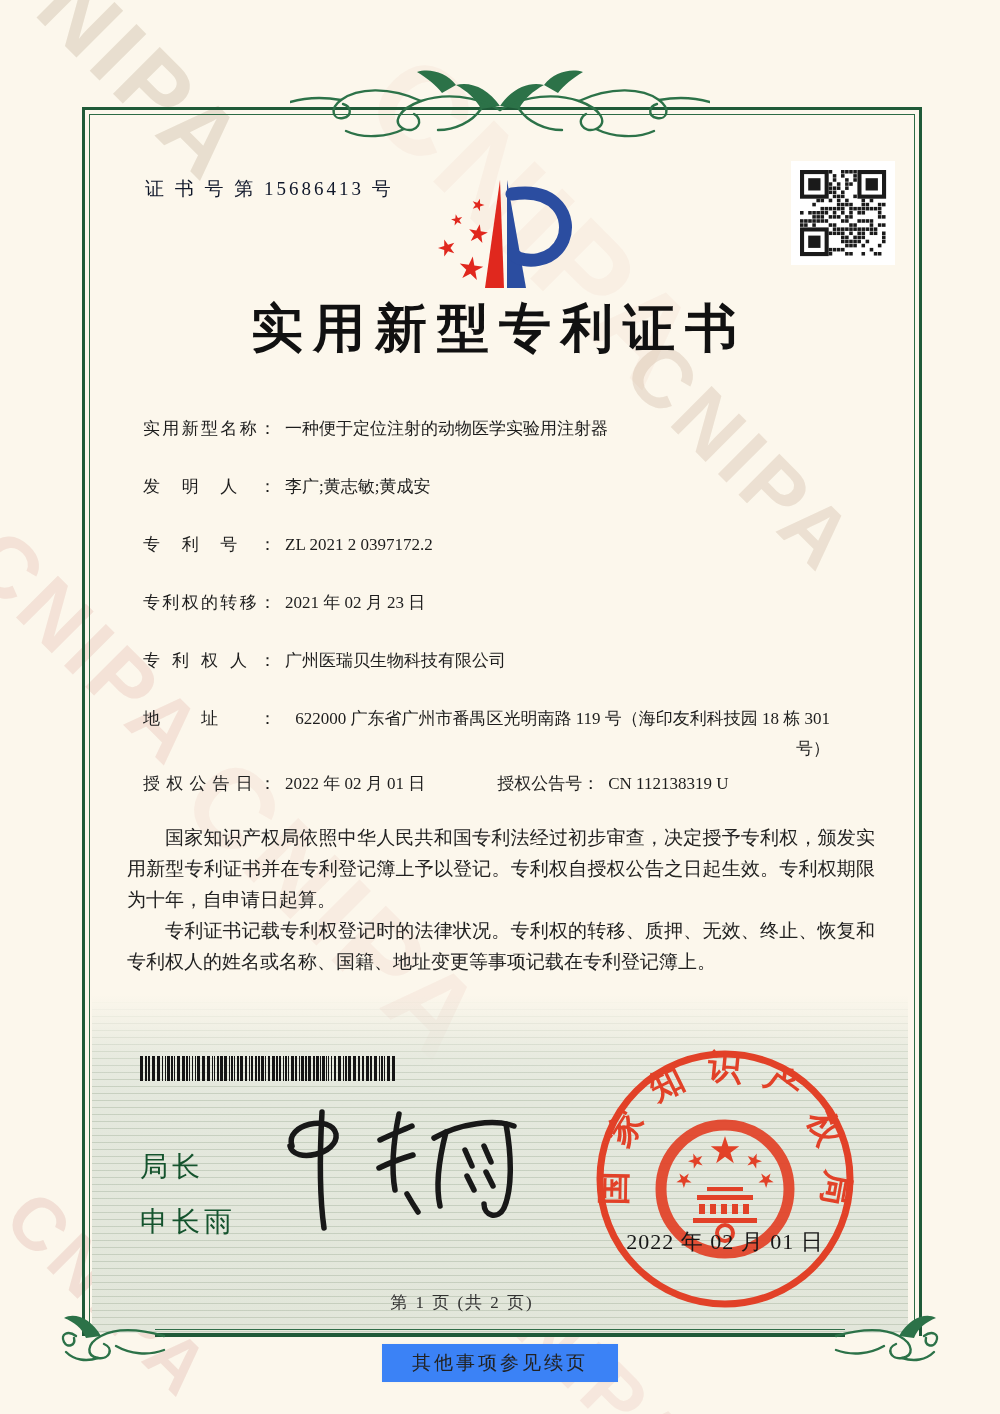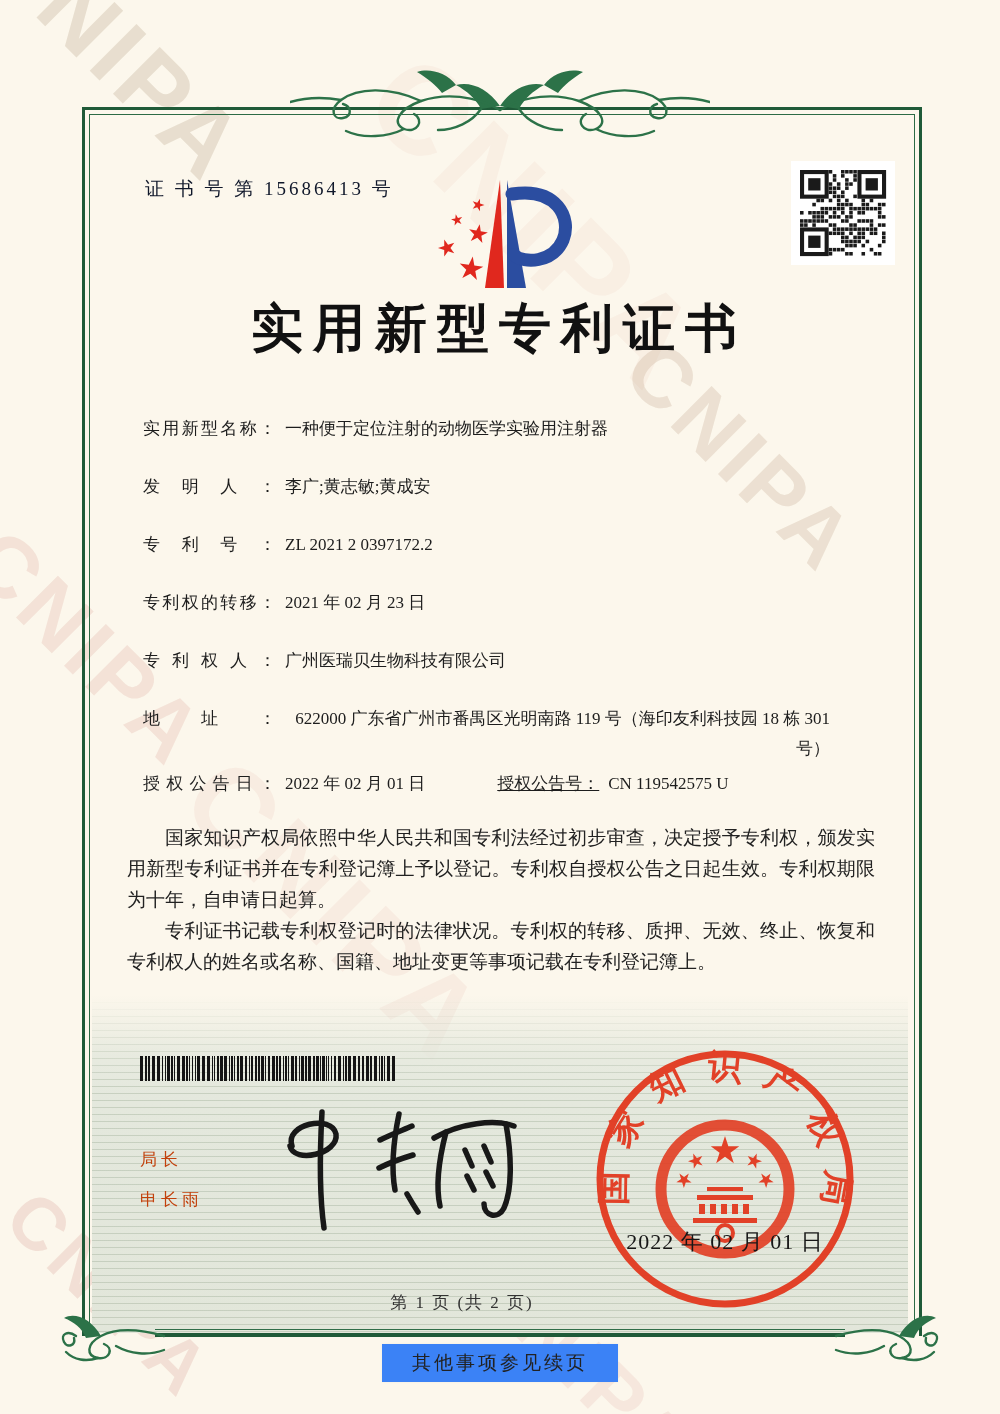--- a/index.html
+++ b/index.html
@@ -32,26 +32,26 @@
   .title{left:82px;top:294px;width:834px;margin:0;text-align:center;font-size:52px;
          font-weight:700;letter-spacing:10px;color:#111;}
   
   .fields{left:143px;top:414px;width:745px;font-size:17px;line-height:30px;}
   .row{display:flex;margin-bottom:28px;}
   .lbl{display:inline-block;width:133px;flex:0 0 133px;text-align:justify;text-align-last:justify;
        margin-right:9px;white-space:nowrap;color:#1d1d1d;}
   .val{color:#1d1d1d;text-align:right;}
   .row-addr{margin-bottom:5px;}
   .row-addr .val{width:545px;}
-  .g2{margin-left:72px;display:inline-block;width:auto;flex:0 0 auto;text-align:right;text-align-last:auto;text-decoration:underline;}
+  .g2{margin-left:72px;display:inline-block;width:auto;flex:0 0 auto;text-align:right;text-align-last:auto;}
   
   .paras{left:127px;top:822px;width:748px;font-size:19px;line-height:31px;color:#222;}
   .paras p{margin:0;text-indent:2em;text-align:justify;}
   .barcode{left:140px;top:1056px;}
-  .director{left:140px;top:1148px;font-size:17px;letter-spacing:4px;color:#c2410c;}
+  .director{left:140px;top:1148px;font-size:28px;letter-spacing:4px;color:#14532d;}
   .director div{margin-bottom:17px;}
   .sig{left:262px;top:1098px;}
   .seal{left:585px;top:1039px;opacity:.96;}
   .seal-date{left:600px;top:1227px;width:250px;text-align:center;font-size:22px;
              letter-spacing:1px;color:#161616;}
   .page-info{left:0;top:1291px;width:924px;text-align:center;font-size:17px;letter-spacing:2px;color:#333;}
   .bottom-rule{left:155px;top:1329px;width:690px;height:3px;border-top:1px solid #2f6d48;border-bottom:4px solid #1f5a38;}
   .corner-l{left:56px;top:1290px;}
   .corner-r{left:834px;top:1290px;transform:scaleX(-1);}
   .continuation{left:50%;top:1344px;transform:translateX(-50%);background:#3b82f6;
@@ -299,21 +299,21 @@
       <span class="val">广州医瑞贝生物科技有限公司</span>
     </div>
     <div class="row row-addr">
       <span class="lbl">地址：</span>
       <span class="val">622000 广东省广州市番禺区光明南路 119 号（海印友利科技园 18 栋 301 号）</span>
     </div>
     <div class="row">
       <span class="lbl">授权公告日：</span>
       <span class="val">2022 年 02 月 01 日</span>
       <span class="lbl g2">授权公告号：</span>
-      <span class="val">CN 119542575 U</span>
+      <span class="val">CN 112138319 U</span>
     </div>
   </div>
 
   <div class="abs paras">
     <p>国家知识产权局依照中华人民共和国专利法经过初步审查，决定授予专利权，颁发实用新型专利证书并在专利登记簿上予以登记。专利权自授权公告之日起生效。专利权期限为十年，自申请日起算。</p>
     <p>专利证书记载专利权登记时的法律状况。专利权的转移、质押、无效、终止、恢复和专利权人的姓名或名称、国籍、地址变更等事项记载在专利登记簿上。</p>
   </div>
 
   <svg class="abs barcode" width="262" height="25" viewBox="0 0 262 25">
     <g id="bc-bars" fill="#141414">

